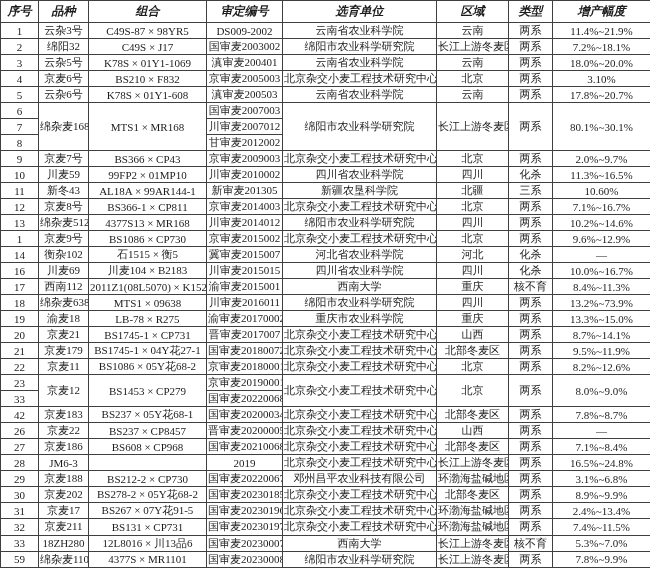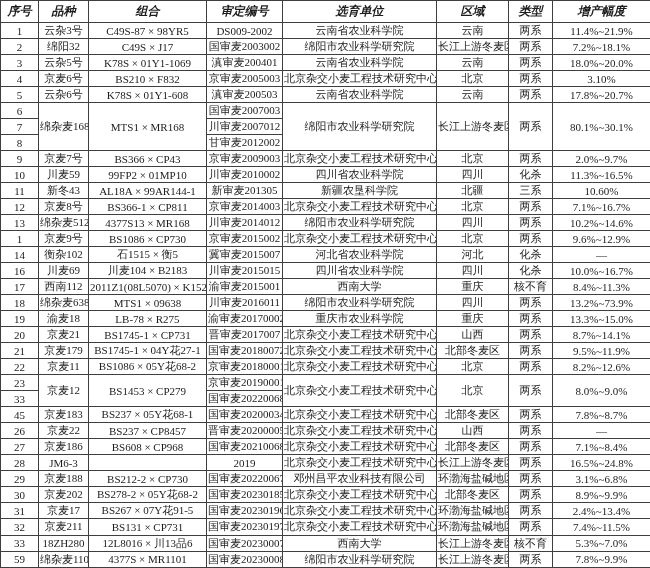--- a/index.html
+++ b/index.html
@@ -294,21 +294,21 @@
           <td rowspan="2">北京杂交小麦工程技术研究中心</td>
           <td rowspan="2">北京</td>
           <td rowspan="2">两系</td>
           <td rowspan="2">8.0%~9.0%</td>
         </tr>
         <tr>
           <td>33</td>
           <td>国审麦20220068</td>
         </tr>
         <tr>
-          <td>45</td>
+          <td>42</td>
           <td>京麦183</td>
           <td>BS237 × 05Y花68-1</td>
           <td>国审麦20200034</td>
           <td>北京杂交小麦工程技术研究中心</td>
           <td>北部冬麦区</td>
           <td>两系</td>
           <td>7.8%~8.7%</td>
         </tr>
         <tr>
           <td>26</td>

